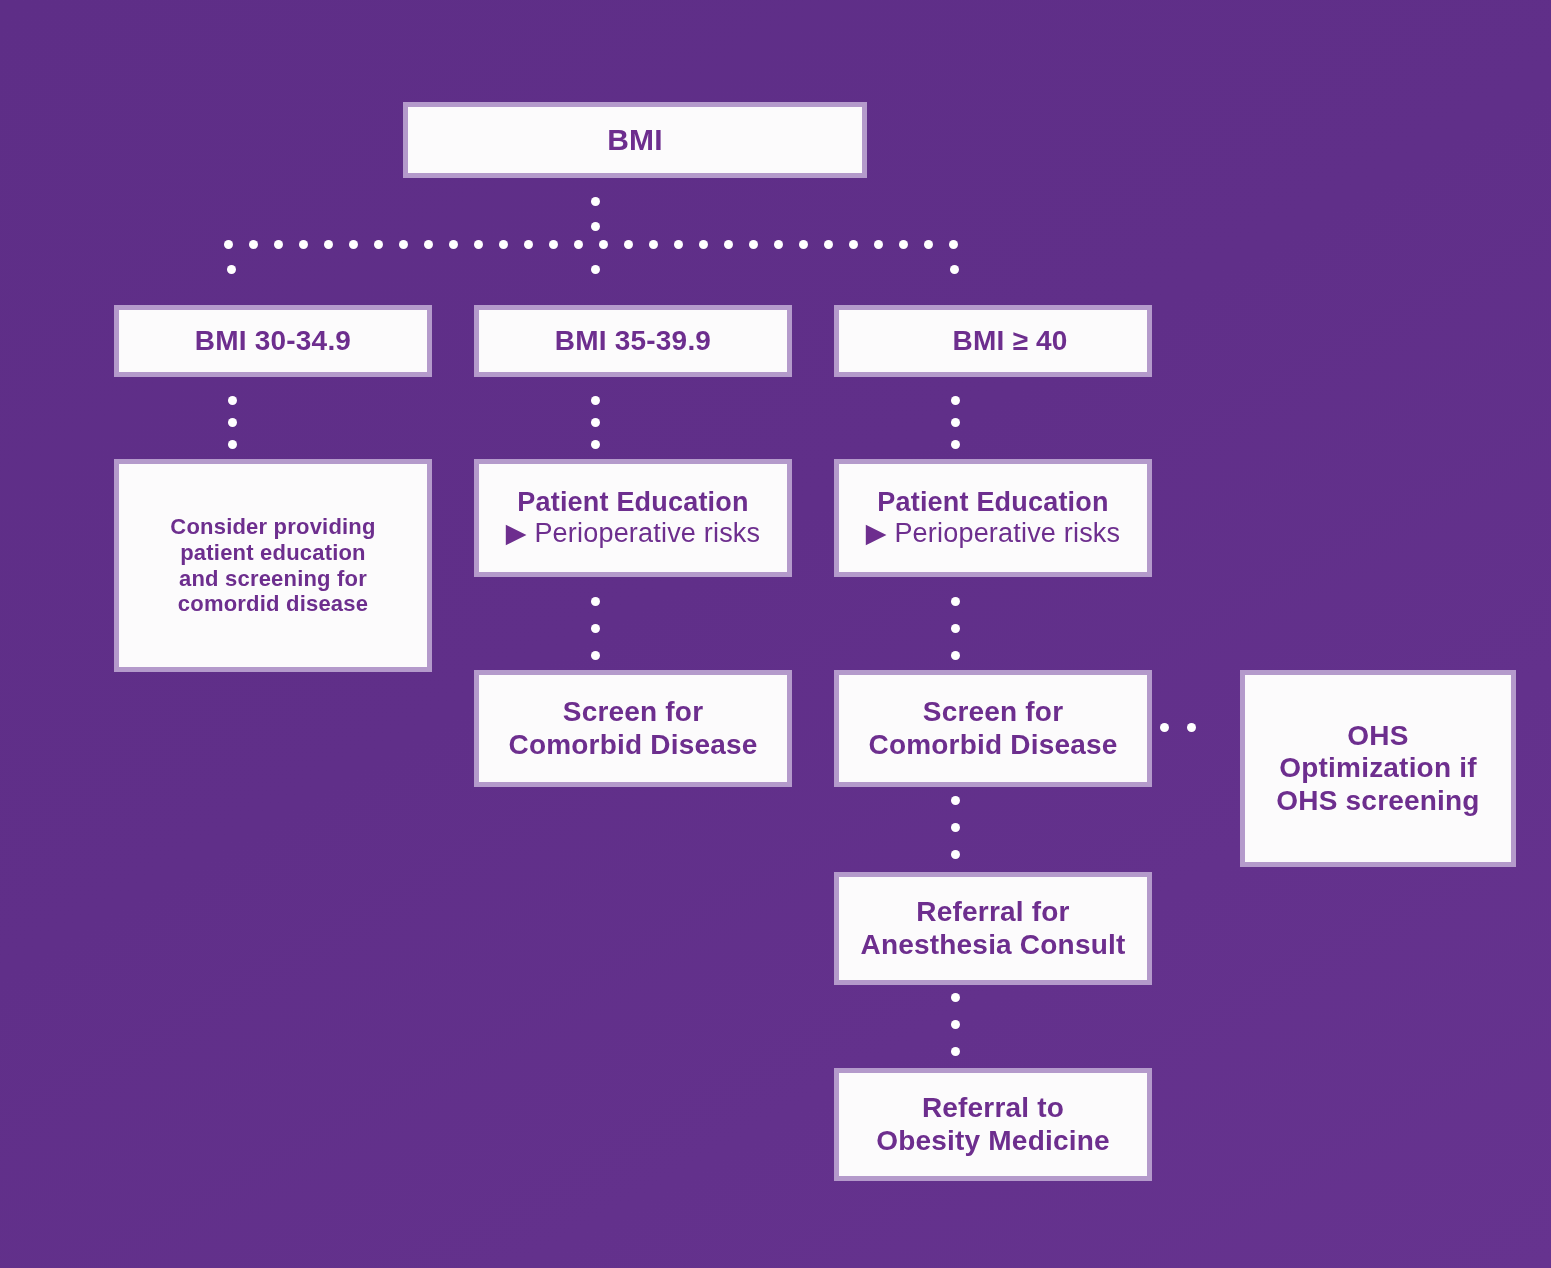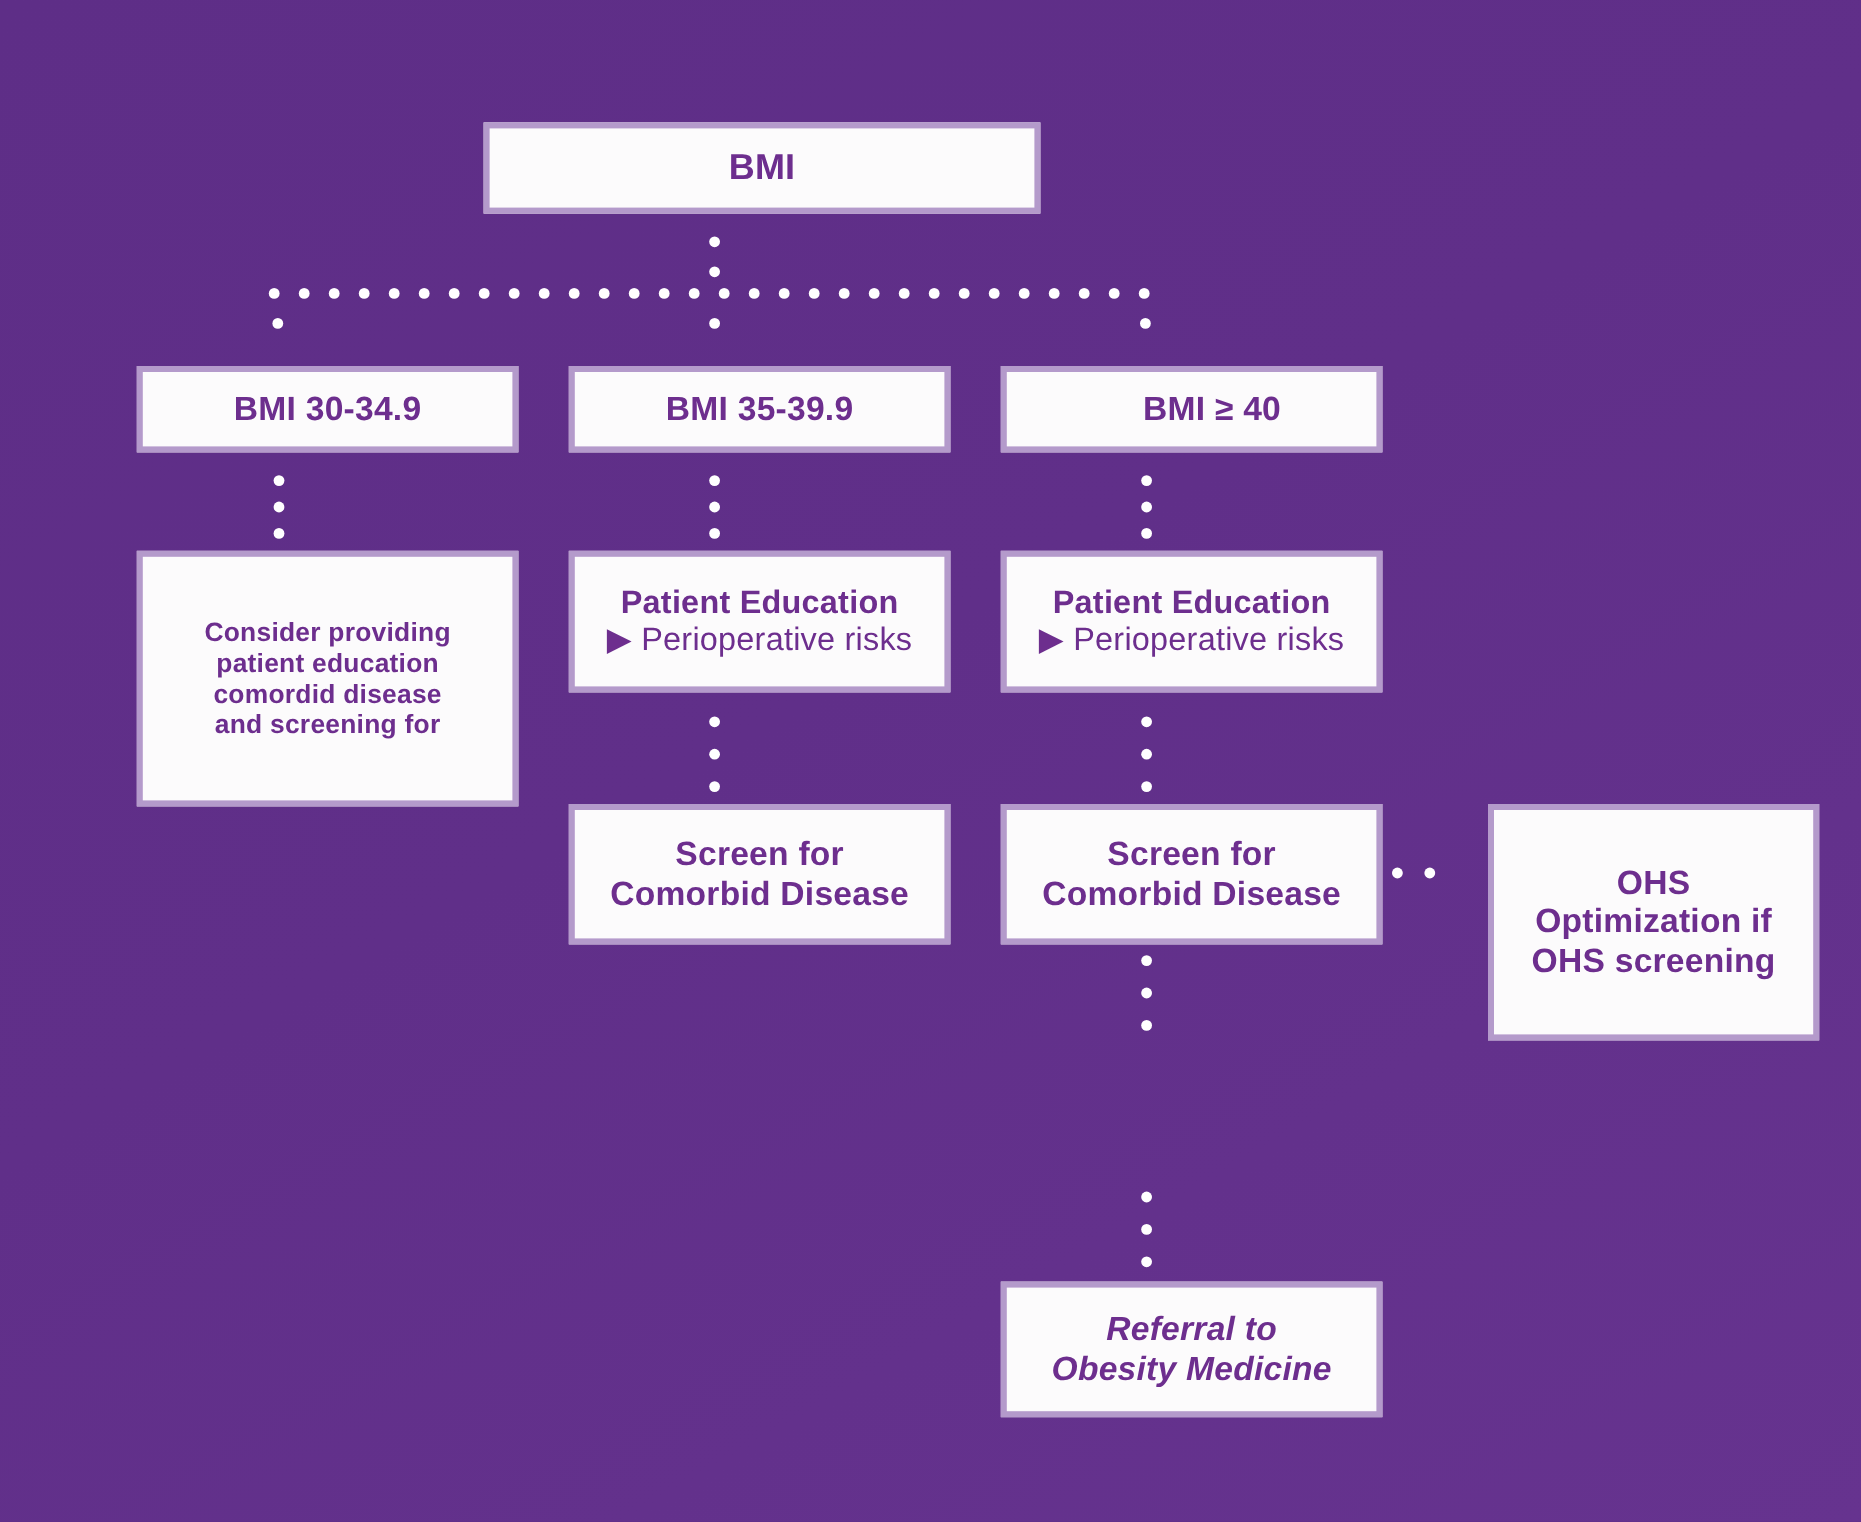--- a/index.html
+++ b/index.html
@@ -179,22 +179,22 @@
   </div>
 
   <div class="node" style="left:794px; top:305px; width:318px; height:72px; font-size:28px;padding-left:34px;">
     <span class="inner">BMI ≥ 40</span>
   </div>
 
   <div class="node" style="left:74px; top:459px; width:318px; height:213px; font-size:22px;">
     <span class="inner">
       <span class="title-line">Consider providing</span>
       <span class="title-line">patient education</span>
+      <span class="title-line">and screening for</span>
       <span class="title-line">comordid disease</span>
-      <span class="title-line">and screening for</span>
     </span>
   </div>
 
   <div class="node" style="left:434px; top:459px; width:318px; height:118px; font-size:27px;">
     <span class="inner">
       <span class="title-line">Patient Education</span>
       <span class="sub-line">▶ Perioperative risks</span>
     </span>
   </div>
 
@@ -220,21 +220,27 @@
   </div>
 
   <div class="node" style="left:1200px; top:670px; width:276px; height:197px; font-size:28px;">
     <span class="inner">
       <span class="title-line">OHS</span>
       <span class="title-line">Optimization if</span>
       <span class="title-line">OHS screening</span>
     </span>
   </div>
 
-
-  <div class="node" style="left:794px; top:1068px; width:318px; height:113px; font-size:28px;font-style:italic;">
+  <div class="node" style="left:794px; top:872px; width:318px; height:113px; font-size:28px;">
+    <span class="inner">
+      <span class="title-line">Referral for</span>
+      <span class="title-line">Anesthesia Consult</span>
+    </span>
+  </div>
+
+  <div class="node" style="left:794px; top:1068px; width:318px; height:113px; font-size:28px;">
     <span class="inner">
       <span class="title-line">Referral to</span>
       <span class="title-line">Obesity Medicine</span>
     </span>
   </div>
 
 </div>
 
 </body></html>

